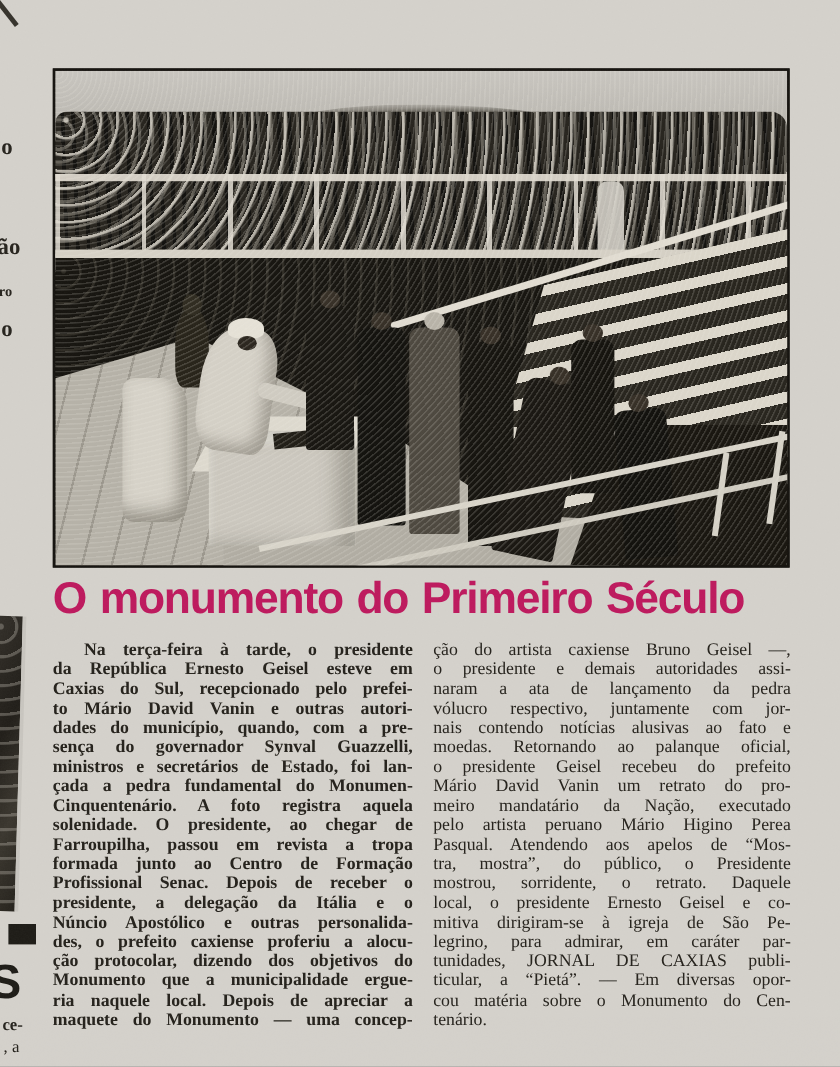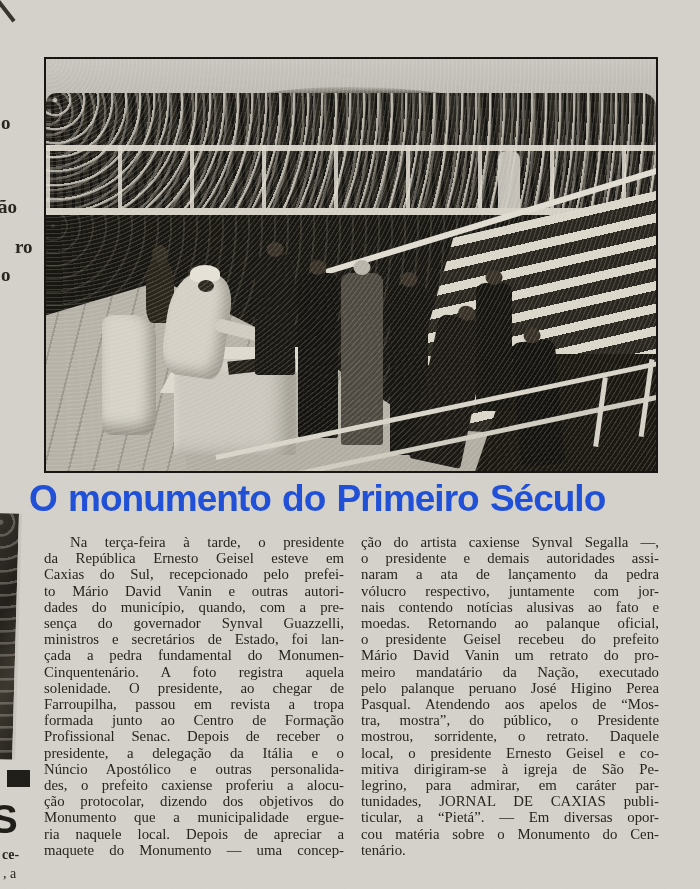--- a/index.html
+++ b/index.html
@@ -9,21 +9,21 @@
     font-family:"Liberation Serif", serif;
     color:#25221d;
   }
   
   .grain{position:absolute; inset:0; width:100%; height:100%; pointer-events:none; z-index:40;}
   
   .frag{position:absolute; font-weight:bold; font-family:"Liberation Serif",serif; color:#26231d;}
   .diag-mark{position:absolute; left:-7px; top:9px; width:26px; height:4px; background:#35322b; transform:rotate(52deg);}
   .frag-t1{left:1px; top:112px; font-size:19px;}
   .frag-t2{left:-2px; top:196px; font-size:19px;}
-  .frag-t3{left:-1px; top:236px; font-size:19px;padding-left:16px;}
+  .frag-t3{left:-1px; top:236px; font-size:12px;}
   .frag-t4{left:1px; top:264px; font-size:19px;}
   .left-photo-frag{
     position:absolute; left:-5px; top:513px; width:24px; height:246px;
     background:
       repeating-radial-gradient(circle at 6px 9px, rgba(190,185,175,.35) 0 2px, transparent 3px 12px),
       linear-gradient(115deg,#34302a 0%, #201d18 40%, #3a362e 70%, #24211b 100%);
     transform:rotate(1.6deg); transform-origin:top left;
     border-right:3px solid #c9c6c0;
   }
   .black-square{position:absolute; left:7px; top:770px; width:23px; height:17px; background:#1d1b16;}
@@ -82,31 +82,31 @@
   .fig .head{position:absolute; left:50%; transform:translateX(-50%); top:-13px; width:17px; height:15px; border-radius:50%; background:#352e25;}
   .ph-fgrail1{left:170px; top:396px; width:480px; height:5px; background:#d9d5ca; transform:rotate(-12deg); transform-origin:left center;}
   .ph-fgrail2{left:225px; top:418px; width:430px; height:5px; background:#cfcbc0; transform:rotate(-12deg); transform-origin:left center;}
   .ph-fgpost1{left:552px; top:318px; width:5px; height:70px; background:#d6d2c7; transform:rotate(8deg);}
   .ph-fgpost2{left:598px; top:300px; width:5px; height:78px; background:#d6d2c7; transform:rotate(8deg);}
   .ph-dots{left:0; top:0; width:100%; height:100%;
     background-image:repeating-radial-gradient(circle at 2px 2px, rgba(238,235,226,.16) 0 .8px, transparent 1.6px 4px);}
 
   
   .headline{
-    position:absolute; left:29px; top:478px; width:616px; margin:0;
+    position:absolute; left:44px; top:478px; width:616px; margin:0;
     font-family:"Liberation Sans",sans-serif; font-weight:bold;
     font-size:37px; letter-spacing:-1px; word-spacing:2px;
-    color:#1d4ed8; white-space:nowrap;
+    color:#be185d; white-space:nowrap;
   }
   
   .col{
     position:absolute; top:534px;
     font-size:14.8px; line-height:16.2px; color:#24211b;
   }
-  .col-left{left:44px; width:300px;}
+  .col-left{left:44px; width:300px;font-weight:bold;}
   .col-right{left:361px; width:298px;}
   .tl{text-align:justify; text-align-last:justify; white-space:nowrap;}
   .tl.short{text-align-last:left;font-family:Liberation Serif, serif;}
   .col-left .tl:first-child{text-indent:26px;}
 </style>
 </head>
 <body>
 
 <div class="page">
 
@@ -191,30 +191,30 @@
       <div class="tl">Profissional Senac. Depois de receber o</div>
       <div class="tl">presidente, a delegação da Itália e o</div>
       <div class="tl">Núncio Apostólico e outras personalida-</div>
       <div class="tl">des, o prefeito caxiense proferiu a alocu-</div>
       <div class="tl">ção protocolar, dizendo dos objetivos do</div>
       <div class="tl">Monumento que a municipalidade ergue-</div>
       <div class="tl">ria naquele local. Depois de apreciar a</div>
       <div class="tl">maquete do Monumento — uma concep-</div>
     </div>
   <div class="col col-right">
-      <div class="tl">ção do artista caxiense Synval Segalla —,</div>
+      <div class="tl">ção do artista caxiense Bruno Geisel —,</div>
       <div class="tl">o presidente e demais autoridades assi-</div>
       <div class="tl">naram a ata de lançamento da pedra</div>
       <div class="tl">vólucro respectivo, juntamente com jor-</div>
       <div class="tl">nais contendo notícias alusivas ao fato e</div>
       <div class="tl">moedas. Retornando ao palanque oficial,</div>
       <div class="tl">o presidente Geisel recebeu do prefeito</div>
       <div class="tl">Mário David Vanin um retrato do pro-</div>
       <div class="tl">meiro mandatário da Nação, executado</div>
-      <div class="tl">pelo palanque peruano José Higino Perea</div>
+      <div class="tl">pelo artista peruano Mário Higino Perea</div>
       <div class="tl">Pasqual. Atendendo aos apelos de “Mos-</div>
       <div class="tl">tra, mostra”, do público, o Presidente</div>
       <div class="tl">mostrou, sorridente, o retrato. Daquele</div>
       <div class="tl">local, o presidente Ernesto Geisel e co-</div>
       <div class="tl">mitiva dirigiram-se à igreja de São Pe-</div>
       <div class="tl">legrino, para admirar, em caráter par-</div>
       <div class="tl">tunidades, JORNAL DE CAXIAS publi-</div>
       <div class="tl">ticular, a “Pietá”. — Em diversas opor-</div>
       <div class="tl">cou matéria sobre o Monumento do Cen-</div>
       <div class="tl short">tenário.</div>

